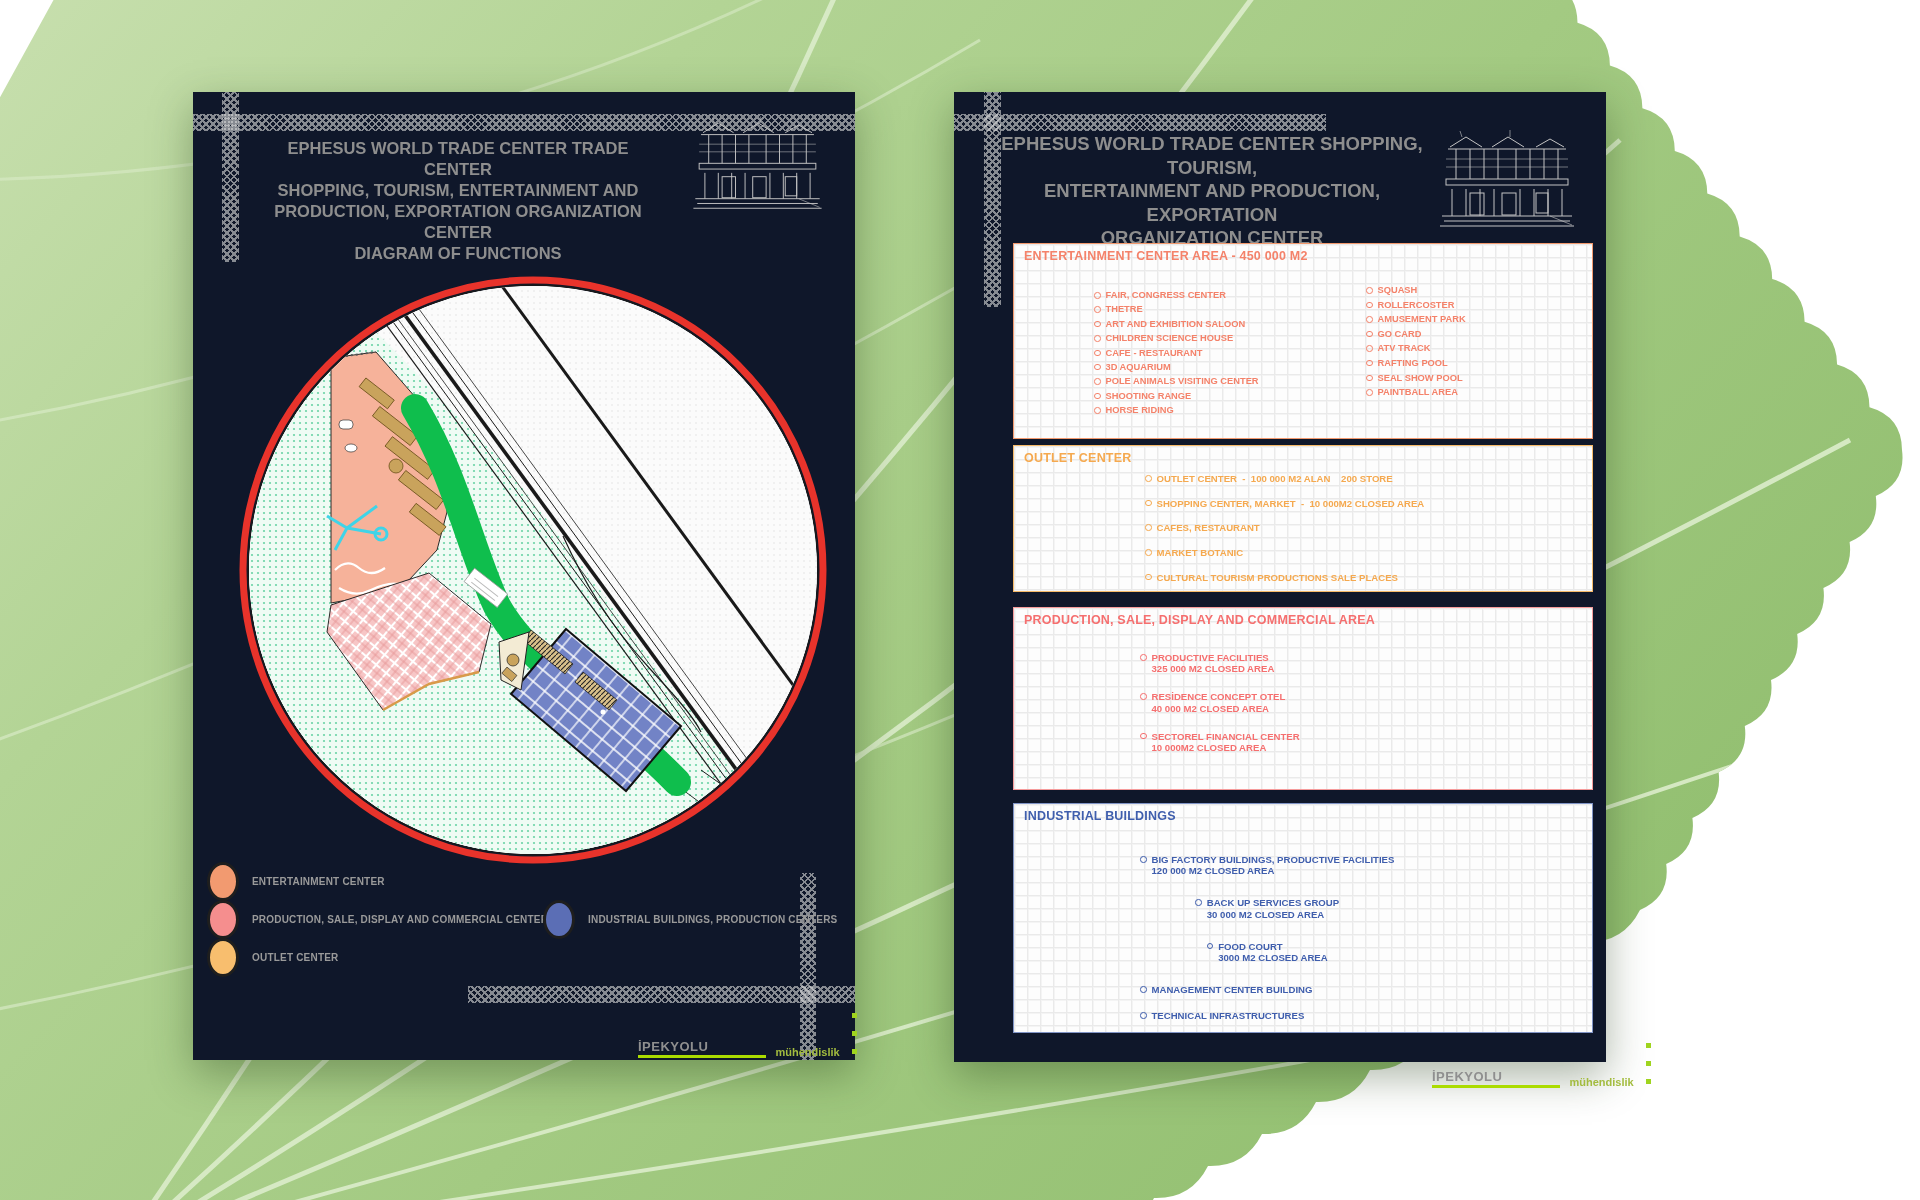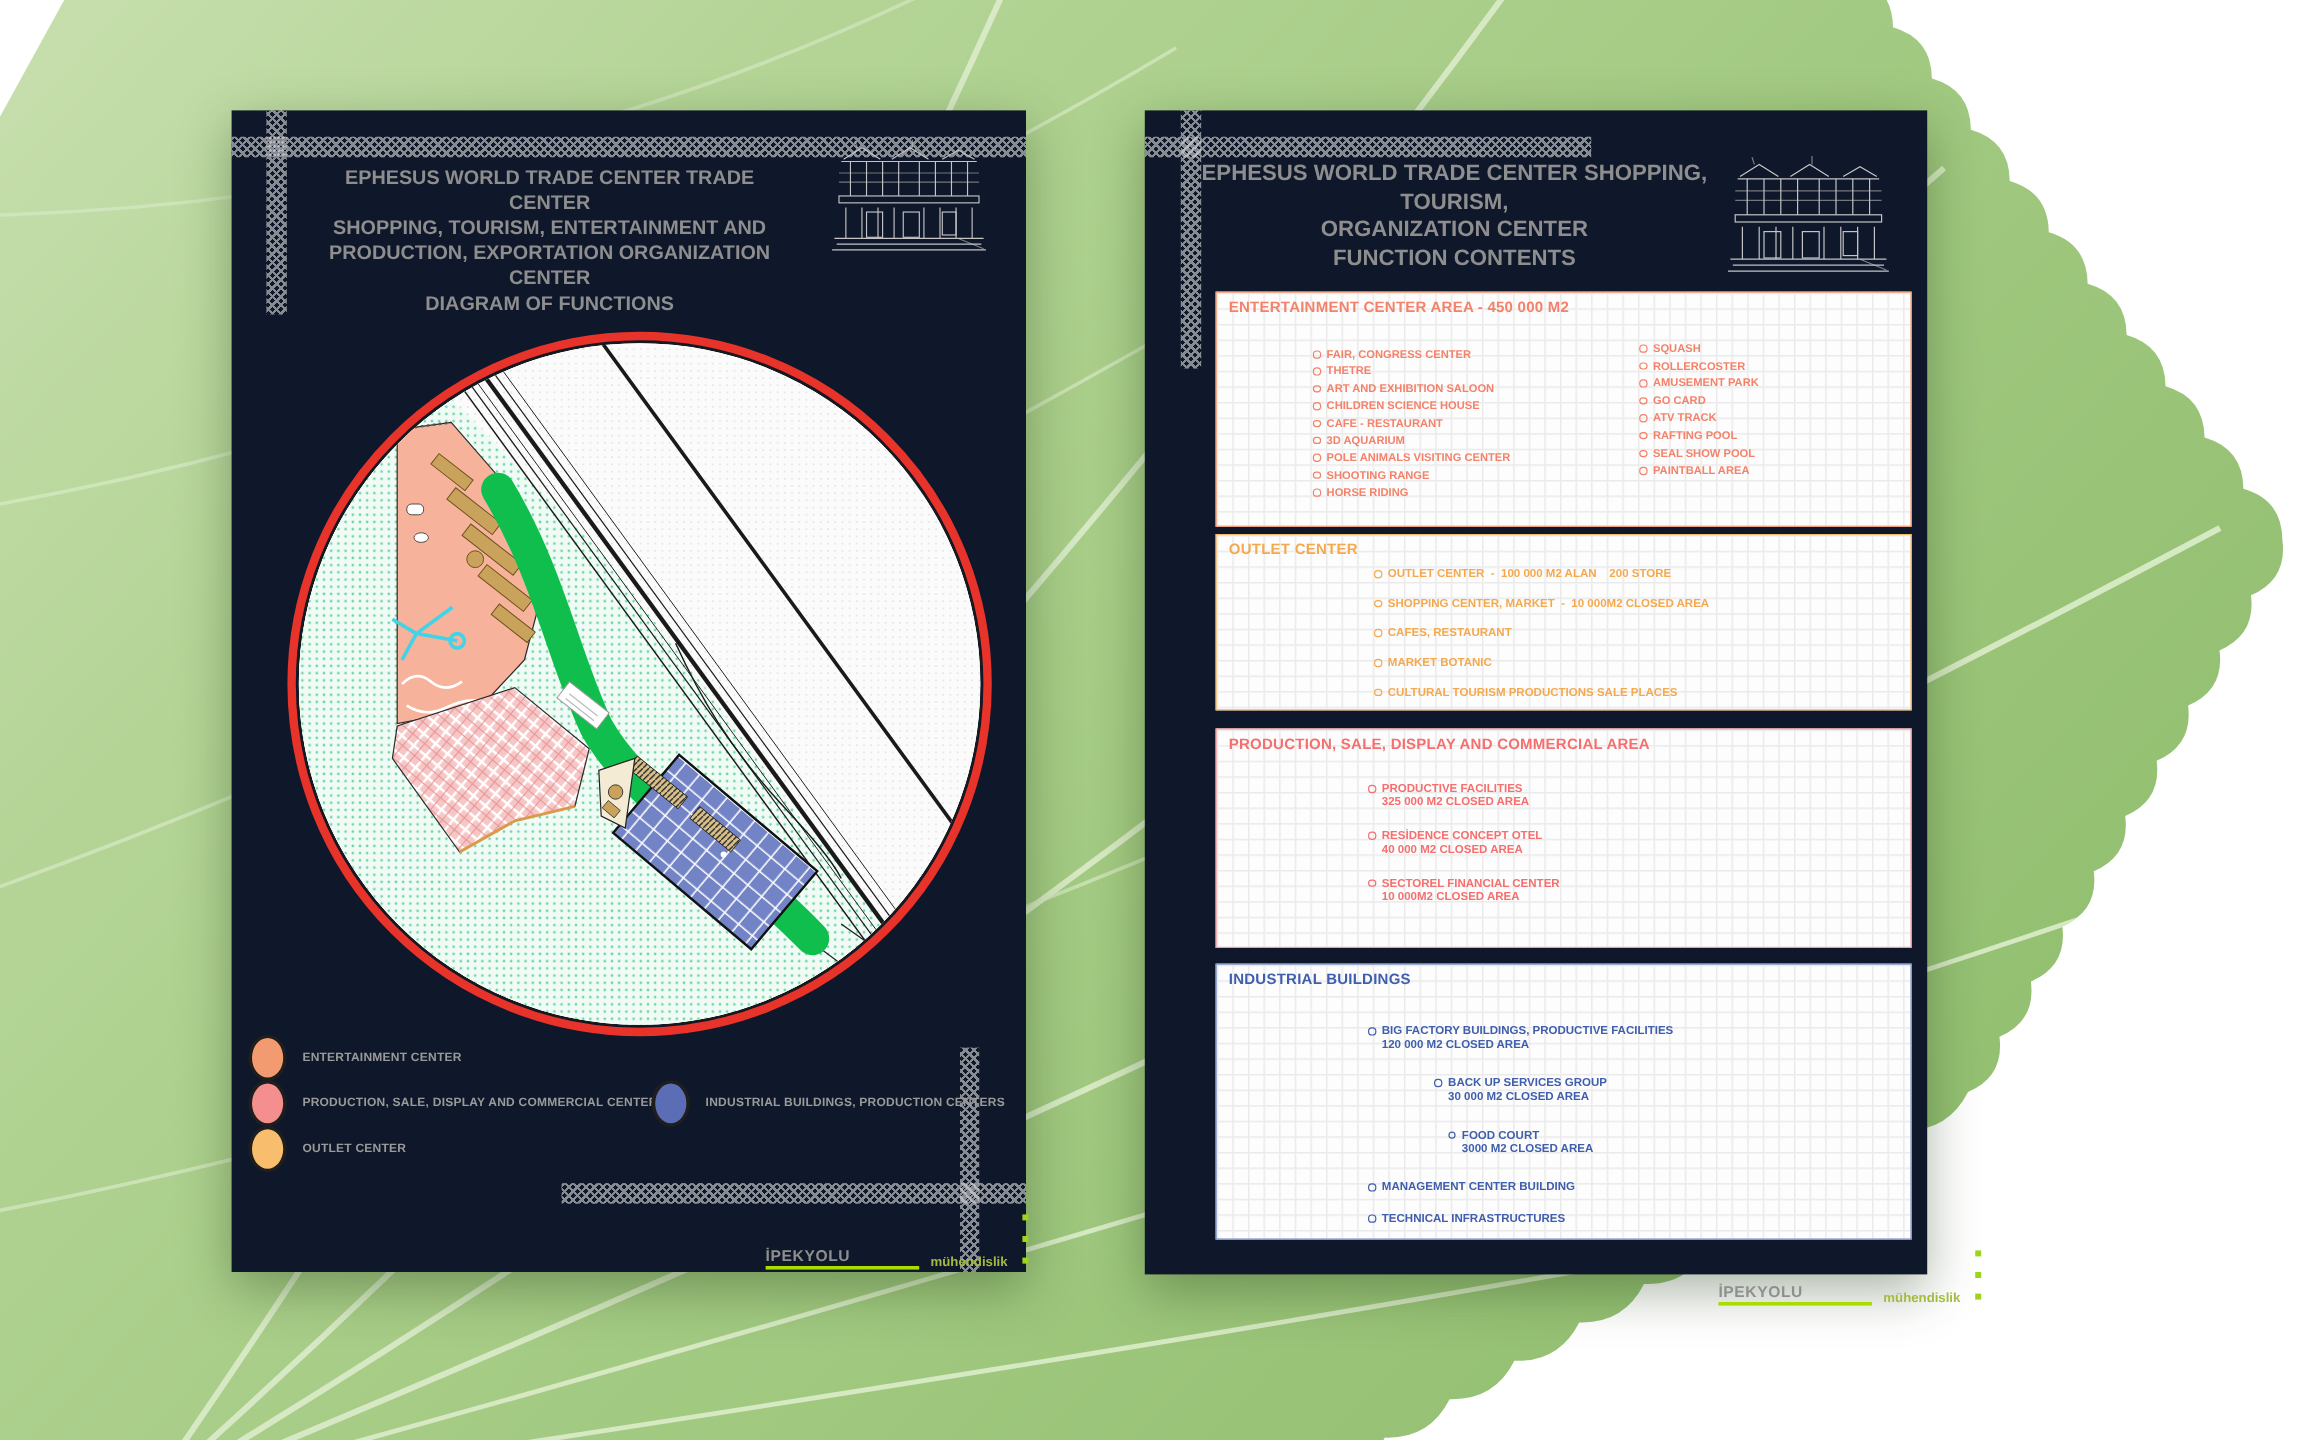--- a/index.html
+++ b/index.html
@@ -261,20 +261,21 @@
       <span class="dots"><i></i><i></i><i></i></span>
     </div>
   </div>
 
   <div class="page" id="right-page">
     <div class="hb" style="left:0;top:22px;width:372px;height:17px;"></div>
     <div class="hb" style="left:30px;top:0;width:17px;height:215px;"></div>
 
     <div class="doc-title">
       <div>EPHESUS WORLD TRADE CENTER SHOPPING, TOURISM,</div>
+      <div>ENTERTAINMENT AND PRODUCTION, EXPORTATION</div>
       <div>ORGANIZATION CENTER</div>
       <div>FUNCTION CONTENTS</div>
     </div>
 
     <svg class="sketch" style="left:478px;top:10px;" width="150" height="145" viewBox="0 0 150 115">
         <use href="#celsus"></use>
       </svg>
 
     <div class="cbox" id="box-0">
       <div class="bhead">ENTERTAINMENT CENTER AREA -  450 000 M2</div>

